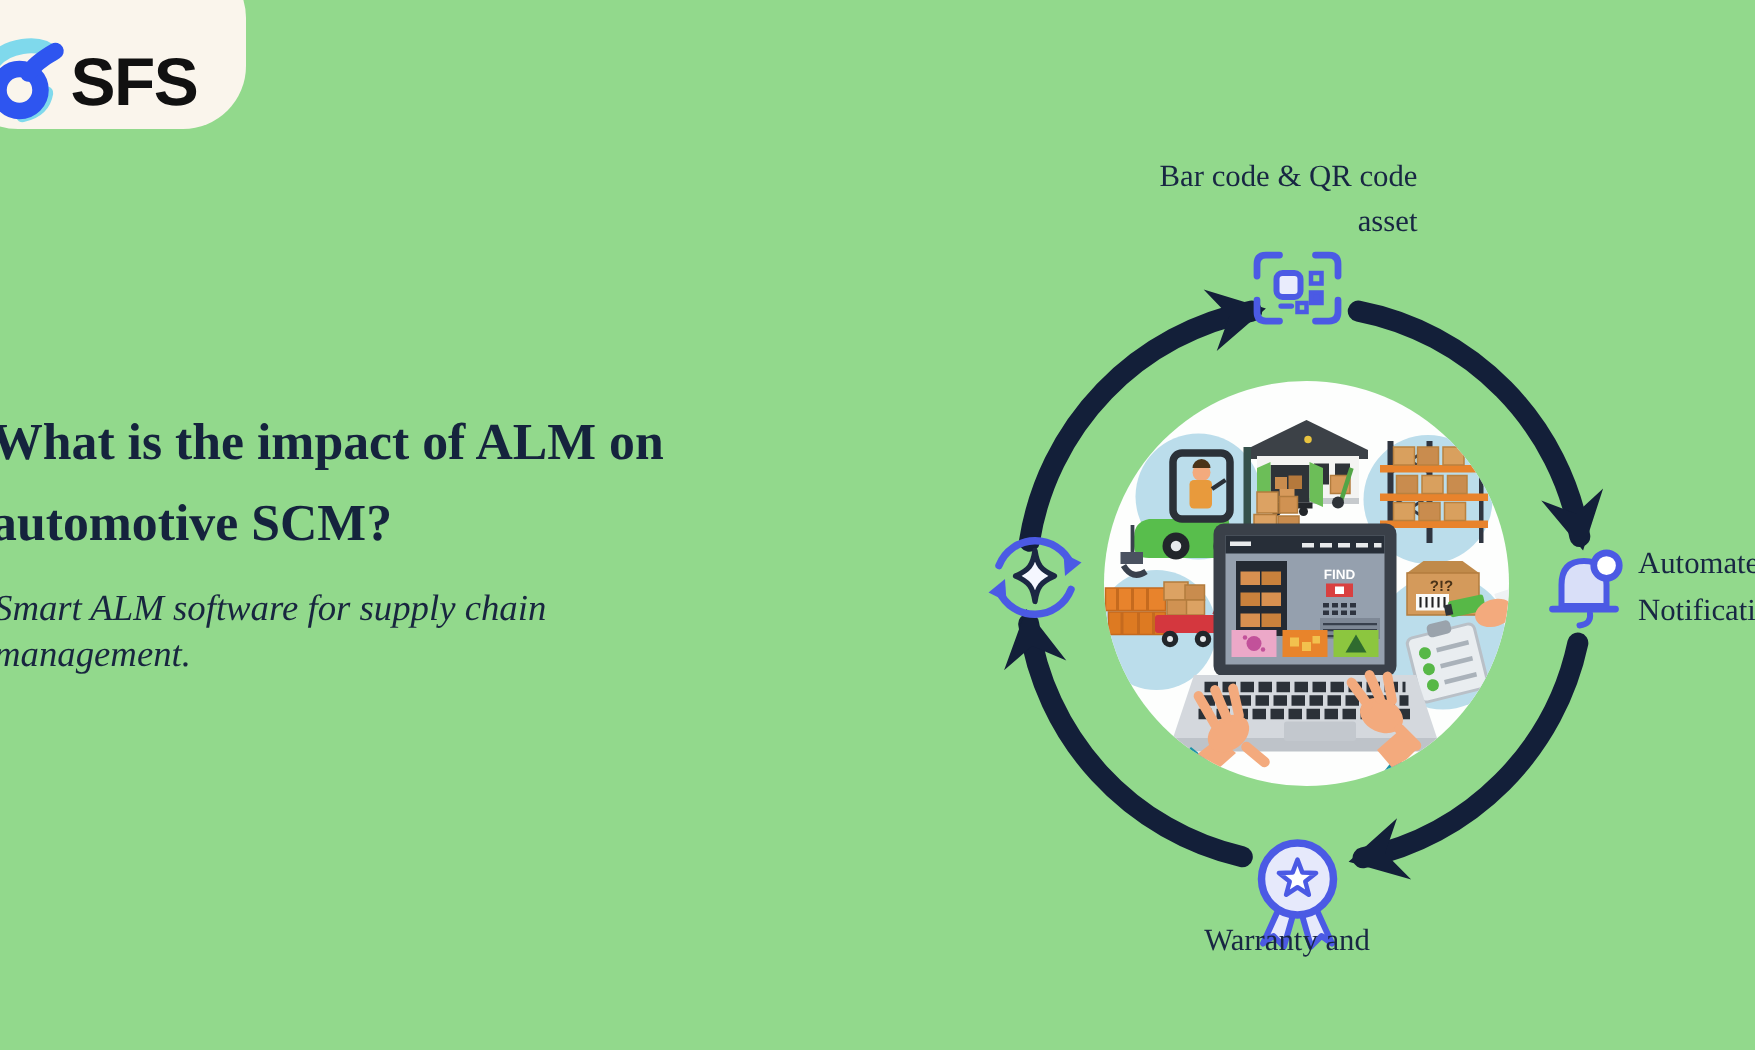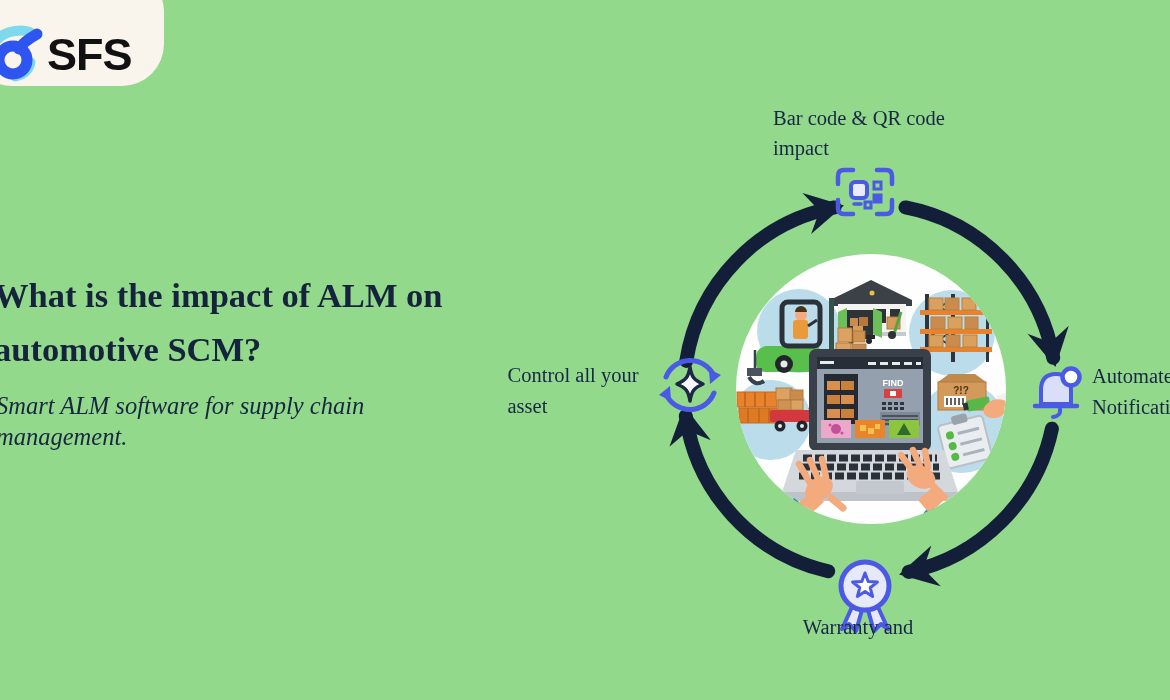--- a/index.html
+++ b/index.html
@@ -28,21 +28,21 @@
   }
   .subtitle{
     margin:14px 0 0 2px;font-style:italic;font-weight:400;
     font-size:24.5px;line-height:31px;color:#18263F;
   }
   
   .scene{position:absolute;left:0;top:0;z-index:1;}
   
   .cyc-label{
     position:absolute;z-index:2;color:#182743;
-    font-size:20.5px;line-height:30px;text-align:left;
+    font-size:20.5px;line-height:30px;text-align:right;
     font-family:"Liberation Serif", serif;
   }
   .cyc-top{left:859px;top:103px;transform:translateX(-50%);white-space:nowrap;}
   .cyc-right{left:1092px;top:361px;text-align:left;line-height:31px;white-space:nowrap;}
   .cyc-bottom{left:858px;top:612px;transform:translateX(-50%);white-space:nowrap;font-family:Liberation Serif, serif;}
   .cyc-left{left:573px;top:360px;transform:translateX(-50%);line-height:31px;white-space:nowrap;}
 </style>
 </head>
 <body>
 
@@ -312,27 +312,23 @@
       <path d="M666,377 A26,26 0 0 1 714,376" stroke="#4B5AE4" stroke-width="5" fill="none" stroke-linecap="round"></path>
       <polygon points="709,369 721,375 710,384" fill="#4B5AE4"></polygon>
       <path d="M714,393 A26,26 0 0 1 666,394" stroke="#4B5AE4" stroke-width="5" fill="none" stroke-linecap="round"></path>
       <polygon points="671,401 659,395 670,386" fill="#4B5AE4"></polygon>
       <path d="M690,367 C691.5,377 694,380 703,384 C694,388 691.5,391 690,401 C688.5,391 686,388 677,384 C686,380 688.5,377 690,367 Z" fill="#F5F7FF" stroke="#1B2743" stroke-width="3.5" stroke-linejoin="round"></path>
     </g>
   </svg>
 
   <div class="cyc-label cyc-top">
     <span>Bar code &amp; QR code</span><br>
-    <span>impact</span>
+    <span>asset</span>
   </div>
   <div class="cyc-label cyc-right">
     <span>Automated</span><br>
     <span>Notification</span>
   </div>
   <div class="cyc-label cyc-bottom">
     <span>Warranty and</span><br>
   </div>
-  <div class="cyc-label cyc-left">
-    <span>Control all your</span><br>
-    <span>asset</span>
-  </div>
 
 </div>
 
 </body></html>

